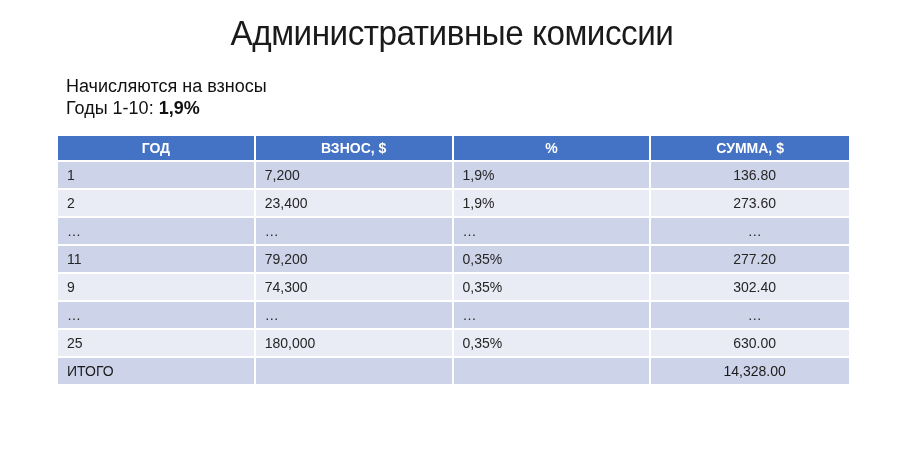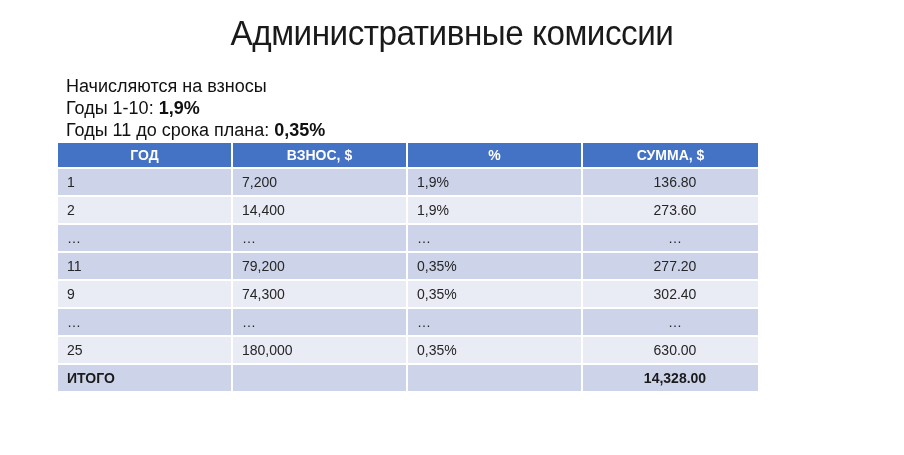--- a/index.html
+++ b/index.html
@@ -29,22 +29,22 @@
     left: 66px;
     top: 75px;
     font-size: 18px;
     line-height: 22px;
     color: #111111;
   }
   .intro .bold-val { font-weight: bold; }
   table.fees {
     position: absolute;
     left: 58px;
-    top: 143px;
-    width: 700px;
+    top: 136px;
+    width: 791px;
     border-collapse: separate;
     border-spacing: 0;
     table-layout: fixed;
   }
   table.fees th {
     background: #4472c4;
     color: #ffffff;
     font-weight: bold;
     font-size: 14px;
     height: 26px;
@@ -61,52 +61,51 @@
     vertical-align: middle;
     text-align: left;
     padding: 0 0 0 9px;
     border-bottom: 2px solid #ffffff;
     border-right: 2px solid #ffffff;
   }
   table.fees th:last-child,
   table.fees td:last-child { border-right: none; text-align: center; }
   tr.band-dark td  { background: #cdd4e9; }
   tr.band-light td { background: #e9ebf5; }
-  tr.total-row td  { font-weight: bold; color: #1a1a1a; }
+  tr.total-row td  { font-weight: normal; color: #1a1a1a; }
 </style>
 </head>
 <body>
 
 <h1 class="slide-title">Административные комиссии</h1>
 
 <div class="intro">
   <div>Начисляются на взносы</div>
   <div><span>Годы 1-10: </span><span class="bold-val">1,9%</span></div>
-  <div><span>Годы 11 до срока плана: </span><span class="bold-val">0,35%</span></div>
 </div>
 
 <table class="fees">
   <thead>
     <tr>
       <th>ГОД</th>
       <th>ВЗНОС, $</th>
       <th>%</th>
       <th>СУММА, $</th>
     </tr>
   </thead>
   <tbody>
     <tr class="band-dark">
       <td>1</td>
       <td>7,200</td>
       <td>1,9%</td>
       <td>136.80</td>
     </tr>
     <tr class="band-light">
       <td>2</td>
-      <td>14,400</td>
+      <td>23,400</td>
       <td>1,9%</td>
       <td>273.60</td>
     </tr>
     <tr class="band-dark">
       <td>…</td>
       <td>…</td>
       <td>…</td>
       <td>…</td>
     </tr>
     <tr class="band-dark">

